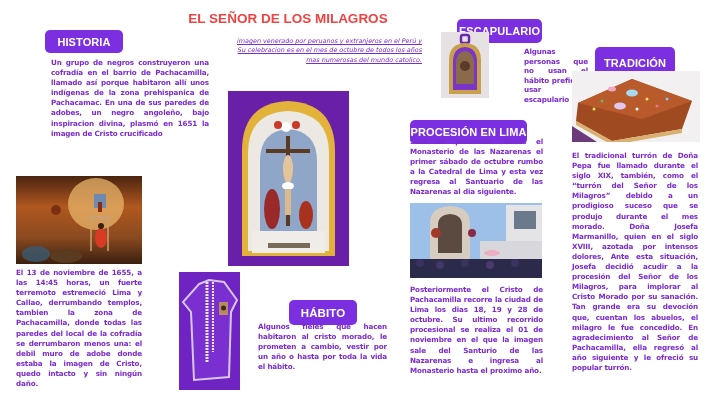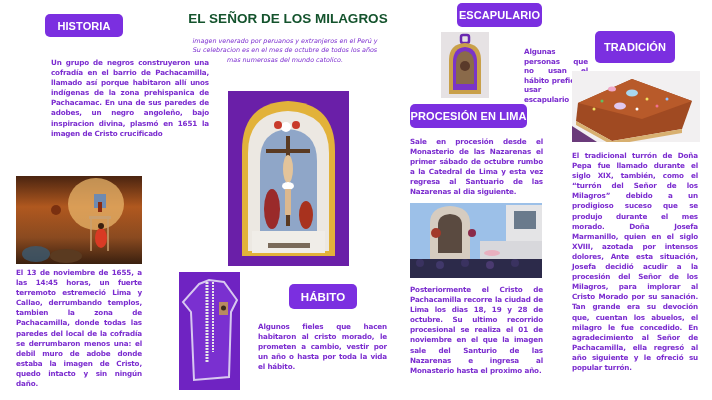--- a/index.html
+++ b/index.html
@@ -1,35 +1,36 @@
 <!DOCTYPE html>
 <html><head>
 <meta charset="utf-8">
 <style>
   * { box-sizing: border-box; margin: 0; padding: 0; }
   html, body { width: 712px; height: 400px; background: #ffffff; overflow: hidden; }
   body { position: relative; font-family: "DejaVu Sans", sans-serif; }
   .pill {
     position: absolute; background: #7b2fe0; color: #ffffff; border-radius: 5px;
     font-family: "Liberation Sans", sans-serif; font-weight: bold; font-size: 11px;
-    display: flex; align-items: center; justify-content: center; letter-spacing: 0.1px;
+    display: flex; align-items: center; justify-content: center; letter-spacing: 0.1px; margin-top: 16px;
   }
   .body-text {
     position: absolute; color: #7b2ccf; font-family: "DejaVu Sans", sans-serif;
     font-weight: bold; font-size: 7.2px; line-height: 10.1px; text-align: justify;
     letter-spacing: -0.15px;
   }
   .title {
     position: absolute; left: 188px; top: 11px; width: 200px; text-align: center;
-    font-family: "Liberation Sans", sans-serif; font-weight: bold; font-size: 13.5px; color: #14532d;
+    font-family: "Liberation Sans", sans-serif; font-weight: bold; font-size: 13.5px; color: #ef4444;
   }
   .subtitle {
-    position: absolute; left: 160px; top: 37px; width: 250px; text-align: center;
+    position: absolute; left: 172px; top: 37px; width: 250px; text-align: right;
     font-family: "DejaVu Sans", sans-serif; font-style: italic; font-size: 6.4px; line-height: 9.3px;
     color: #7b2ccf;
+    text-decoration: underline;
   }
   .img { position: absolute; overflow: hidden; }
   
   .img-painting {
     background:
       radial-gradient(ellipse at 62% 25%, #f6e4b4 0%, #e9b96a 18%, transparent 45%),
       radial-gradient(circle at 40% 45%, #a0401c 0%, transparent 20%),
       linear-gradient(180deg, #5a2a10 0%, #b35a22 35%, #c9772d 60%, #6a3a1c 85%, #3a200f 100%);
   }
   

